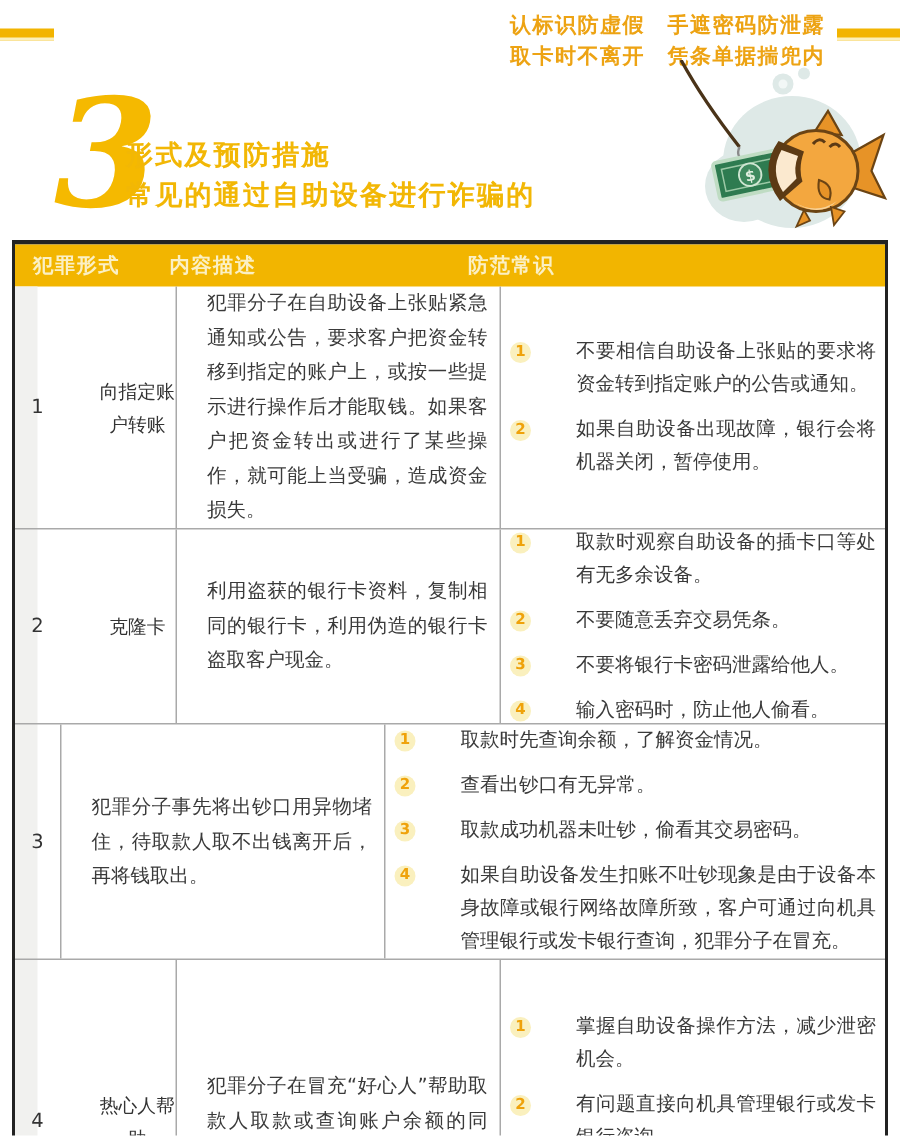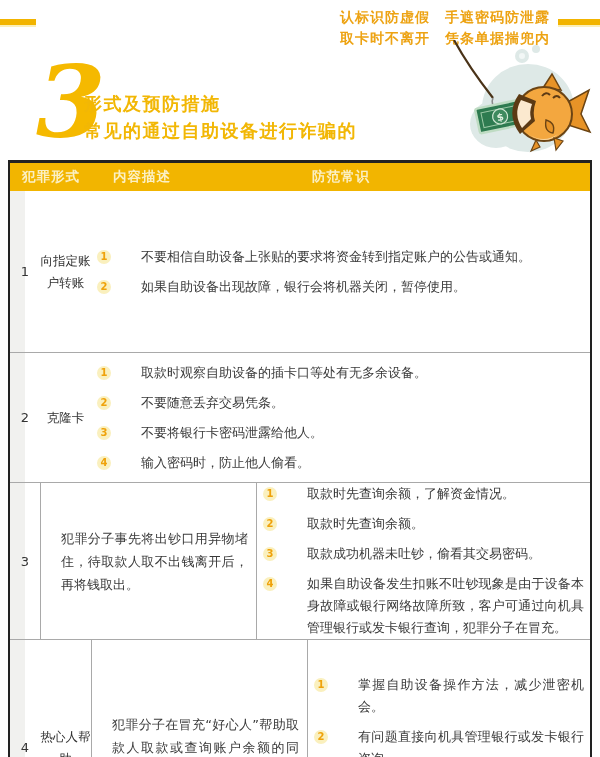--- a/index.html
+++ b/index.html
@@ -46,21 +46,21 @@
   .gray-strip { position:absolute; left:0; top:0; bottom:0; width:15px; background:#F1F1EF; }
   .row { position:relative; display:flex; }
   .row + .row { border-top:1px solid #A9A9A9; }
   .r1 { height:161px; } .r2 { height:130px; } .r3 { height:157px; } .r4 { flex:1; }
   .c-num {
     width:30px; display:flex; align-items:center; justify-content:center;
     font-size:13px; color:#333333;
   }
   .c-form {
     width:51px; display:flex; align-items:center; justify-content:center;
-    text-align:center; font-size:12.5px; line-height:22px; color:#333333;
+    text-align:center; font-size:12.5px; line-height:22px; color:#333333;margin-left:26px;
   }
   .c-desc {
     width:217px; border-left:1px solid #A9A9A9; border-right:1px solid #A9A9A9;
     display:flex; align-items:center; padding:2px 8px 2px 20px;
   }
   .c-desc p { font-size:13px; line-height:23px; color:#3A3A3A; text-align:justify; }
   .c-tips {
     flex:1; display:flex; flex-direction:column; justify-content:center;
     padding:6px 6px 6px 6px; gap:8px;
   }
@@ -125,35 +125,41 @@
       <div class="th1">犯罪形式</div>
       <div class="th2">内容描述</div>
       <div class="th3">防范常识</div>
     </div>
     <div class="tbody">
       <div class="gray-strip"></div>
 
       <div class="row r1">
         <div class="c-num">1</div>
         <div class="c-form">向指定账户转账</div>
+        <div class="c-desc">
+          <p>犯罪分子在自助设备上张贴紧急通知或公告，要求客户把资金转移到指定的账户上，或按一些提示进行操作后才能取钱。如果客户把资金转出或进行了某些操作，就可能上当受骗，造成资金损失。</p>
+        </div>
         <div class="c-tips">
             <div class="tip">
               <span class="tip-n">1</span>
               <span class="tip-t">不要相信自助设备上张贴的要求将资金转到指定账户的公告或通知。</span>
             </div>
             <div class="tip">
               <span class="tip-n">2</span>
               <span class="tip-t">如果自助设备出现故障，银行会将机器关闭，暂停使用。</span>
             </div>
           </div>
       </div>
 
       <div class="row r2">
         <div class="c-num">2</div>
         <div class="c-form">克隆卡</div>
+        <div class="c-desc">
+          <p>利用盗获的银行卡资料，复制相同的银行卡，利用伪造的银行卡盗取客户现金。</p>
+        </div>
         <div class="c-tips">
             <div class="tip">
               <span class="tip-n">1</span>
               <span class="tip-t">取款时观察自助设备的插卡口等处有无多余设备。</span>
             </div>
             <div class="tip">
               <span class="tip-n">2</span>
               <span class="tip-t">不要随意丢弃交易凭条。</span>
             </div>
             <div class="tip">
@@ -172,21 +178,21 @@
         <div class="c-desc">
           <p>犯罪分子事先将出钞口用异物堵住，待取款人取不出钱离开后，再将钱取出。</p>
         </div>
         <div class="c-tips">
             <div class="tip">
               <span class="tip-n">1</span>
               <span class="tip-t">取款时先查询余额，了解资金情况。</span>
             </div>
             <div class="tip">
               <span class="tip-n">2</span>
-              <span class="tip-t">取款时先查询余额。</span>
+              <span class="tip-t">查看出钞口有无异常。</span>
             </div>
             <div class="tip">
               <span class="tip-n">3</span>
               <span class="tip-t">取款成功机器未吐钞，偷看其交易密码。</span>
             </div>
             <div class="tip">
               <span class="tip-n">4</span>
               <span class="tip-t">如果自助设备发生扣账不吐钞现象是由于设备本身故障或银行网络故障所致，客户可通过向机具管理银行或发卡银行查询，犯罪分子在冒充。</span>
             </div>
           </div>

